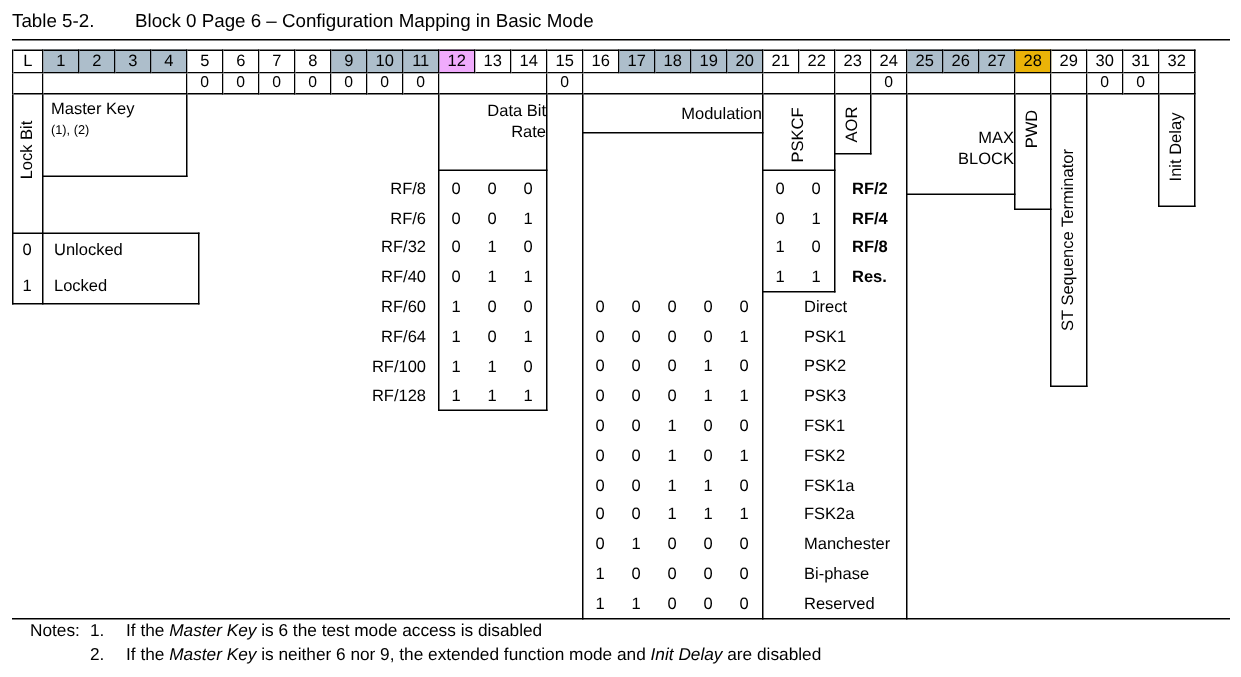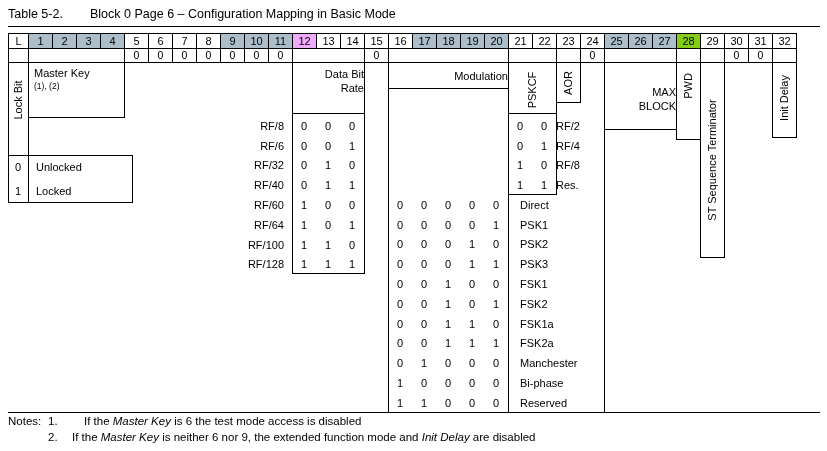--- a/index.html
+++ b/index.html
@@ -12,28 +12,28 @@
   .hl{height:1px;}
   .hrow{position:absolute;display:flex;border-left:1px solid #000;}
   .hcell{box-sizing:border-box;border:1px solid #000;border-left:none;text-align:center;
          font-size:11px;height:16px;line-height:14px;width:24px;background:#fff;}
   .lcell{width:20px;}
   #hrow2 .hcell{height:14px;line-height:12px;border-top:none;font-size:10.5px;}
   .rows{position:absolute;}
   .srow{display:flex;align-items:center;height:19.8px;font-size:11px;}
   .bcell{width:24px;text-align:center;}
   .rlab{width:76px;text-align:right;padding-right:8px;box-sizing:border-box;}
-  .mlab{padding-left:12px;}
-  .plab{padding-left:0;}
+  .mlab{padding-left:28px;}
+  .plab{padding-left:12px;font-weight:bold;}
   .vlabel{position:absolute;transform:translate(-50%,-50%) rotate(-90deg);white-space:nowrap;font-size:11px;}
   .clabel{position:absolute;text-align:right;font-size:11px;line-height:13.5px;}
   .legendrow{position:absolute;display:flex;align-items:center;height:24px;}
   .legval{width:20px;text-align:center;}
   .leglab{padding-left:8px;}
-  .note{position:absolute;font-size:11.5px;white-space:nowrap;}
+  .note{position:absolute;font-size:11.5px;white-space:nowrap;margin-left:12px;}
   i{font-style:italic;}
   .mk{position:absolute;font-size:11px;line-height:13px;}
   .mkrefs{font-size:8.5px;}
 </style>
 </head>
 <body>
 
 <div id="page">
 
   <span class="abs bold" style="left:8px;top:7px;font-size:12.5px">Table 5-2.</span>
@@ -63,21 +63,21 @@
       <div class="hcell bit-num" style="background: rgb(173, 190, 203);">18</div>
       <div class="hcell bit-num" style="background: rgb(173, 190, 203);">19</div>
       <div class="hcell bit-num" style="background: rgb(173, 190, 203);">20</div>
       <div class="hcell bit-num">21</div>
       <div class="hcell bit-num">22</div>
       <div class="hcell bit-num">23</div>
       <div class="hcell bit-num">24</div>
       <div class="hcell bit-num" style="background: rgb(173, 190, 203);">25</div>
       <div class="hcell bit-num" style="background: rgb(173, 190, 203);">26</div>
       <div class="hcell bit-num" style="background: rgb(173, 190, 203);">27</div>
-      <div class="hcell bit-num" style="background: #84cc16; text-align: center;">28</div>
+      <div class="hcell bit-num" style="background: #eab308; text-align: center;">28</div>
       <div class="hcell bit-num">29</div>
       <div class="hcell bit-num">30</div>
       <div class="hcell bit-num">31</div>
       <div class="hcell bit-num">32</div>
     </div>
 
   <div class="hrow" id="hrow2" style="left:8px;top:49px">
 
   <div class="hcell" style="width: 20px;"></div>
       <div class="hcell" style="width: 96px;"></div>
@@ -350,17 +350,17 @@
         <div class="bcell">1</div>
         <div class="bcell">0</div>
         <div class="bcell">0</div>
         <div class="bcell">0</div>
         <div class="mlab">Reserved</div>
       </div>
     </div>
 
   <div class="note" style="left:8px;top:415px">Notes:</div>
   <div class="note" style="left:48px;top:415px">1.</div>
-  <div class="note" style="left:84px;top:415px"><span>If the </span><i>Master Key</i><span> is 6 the test mode access is disabled</span><i></i><span></span></div>
+  <div class="note" style="left:72px;top:415px"><span>If the </span><i>Master Key</i><span> is 6 the test mode access is disabled</span><i></i><span></span></div>
   <div class="note" style="left:48px;top:431px">2.</div>
   <div class="note" style="left:72px;top:431px"><span>If the </span><i>Master Key</i><span> is neither 6 nor 9, the extended function mode and </span><i>Init Delay</i><span> are disabled</span></div>
 
 </div>
 
 </body></html>

